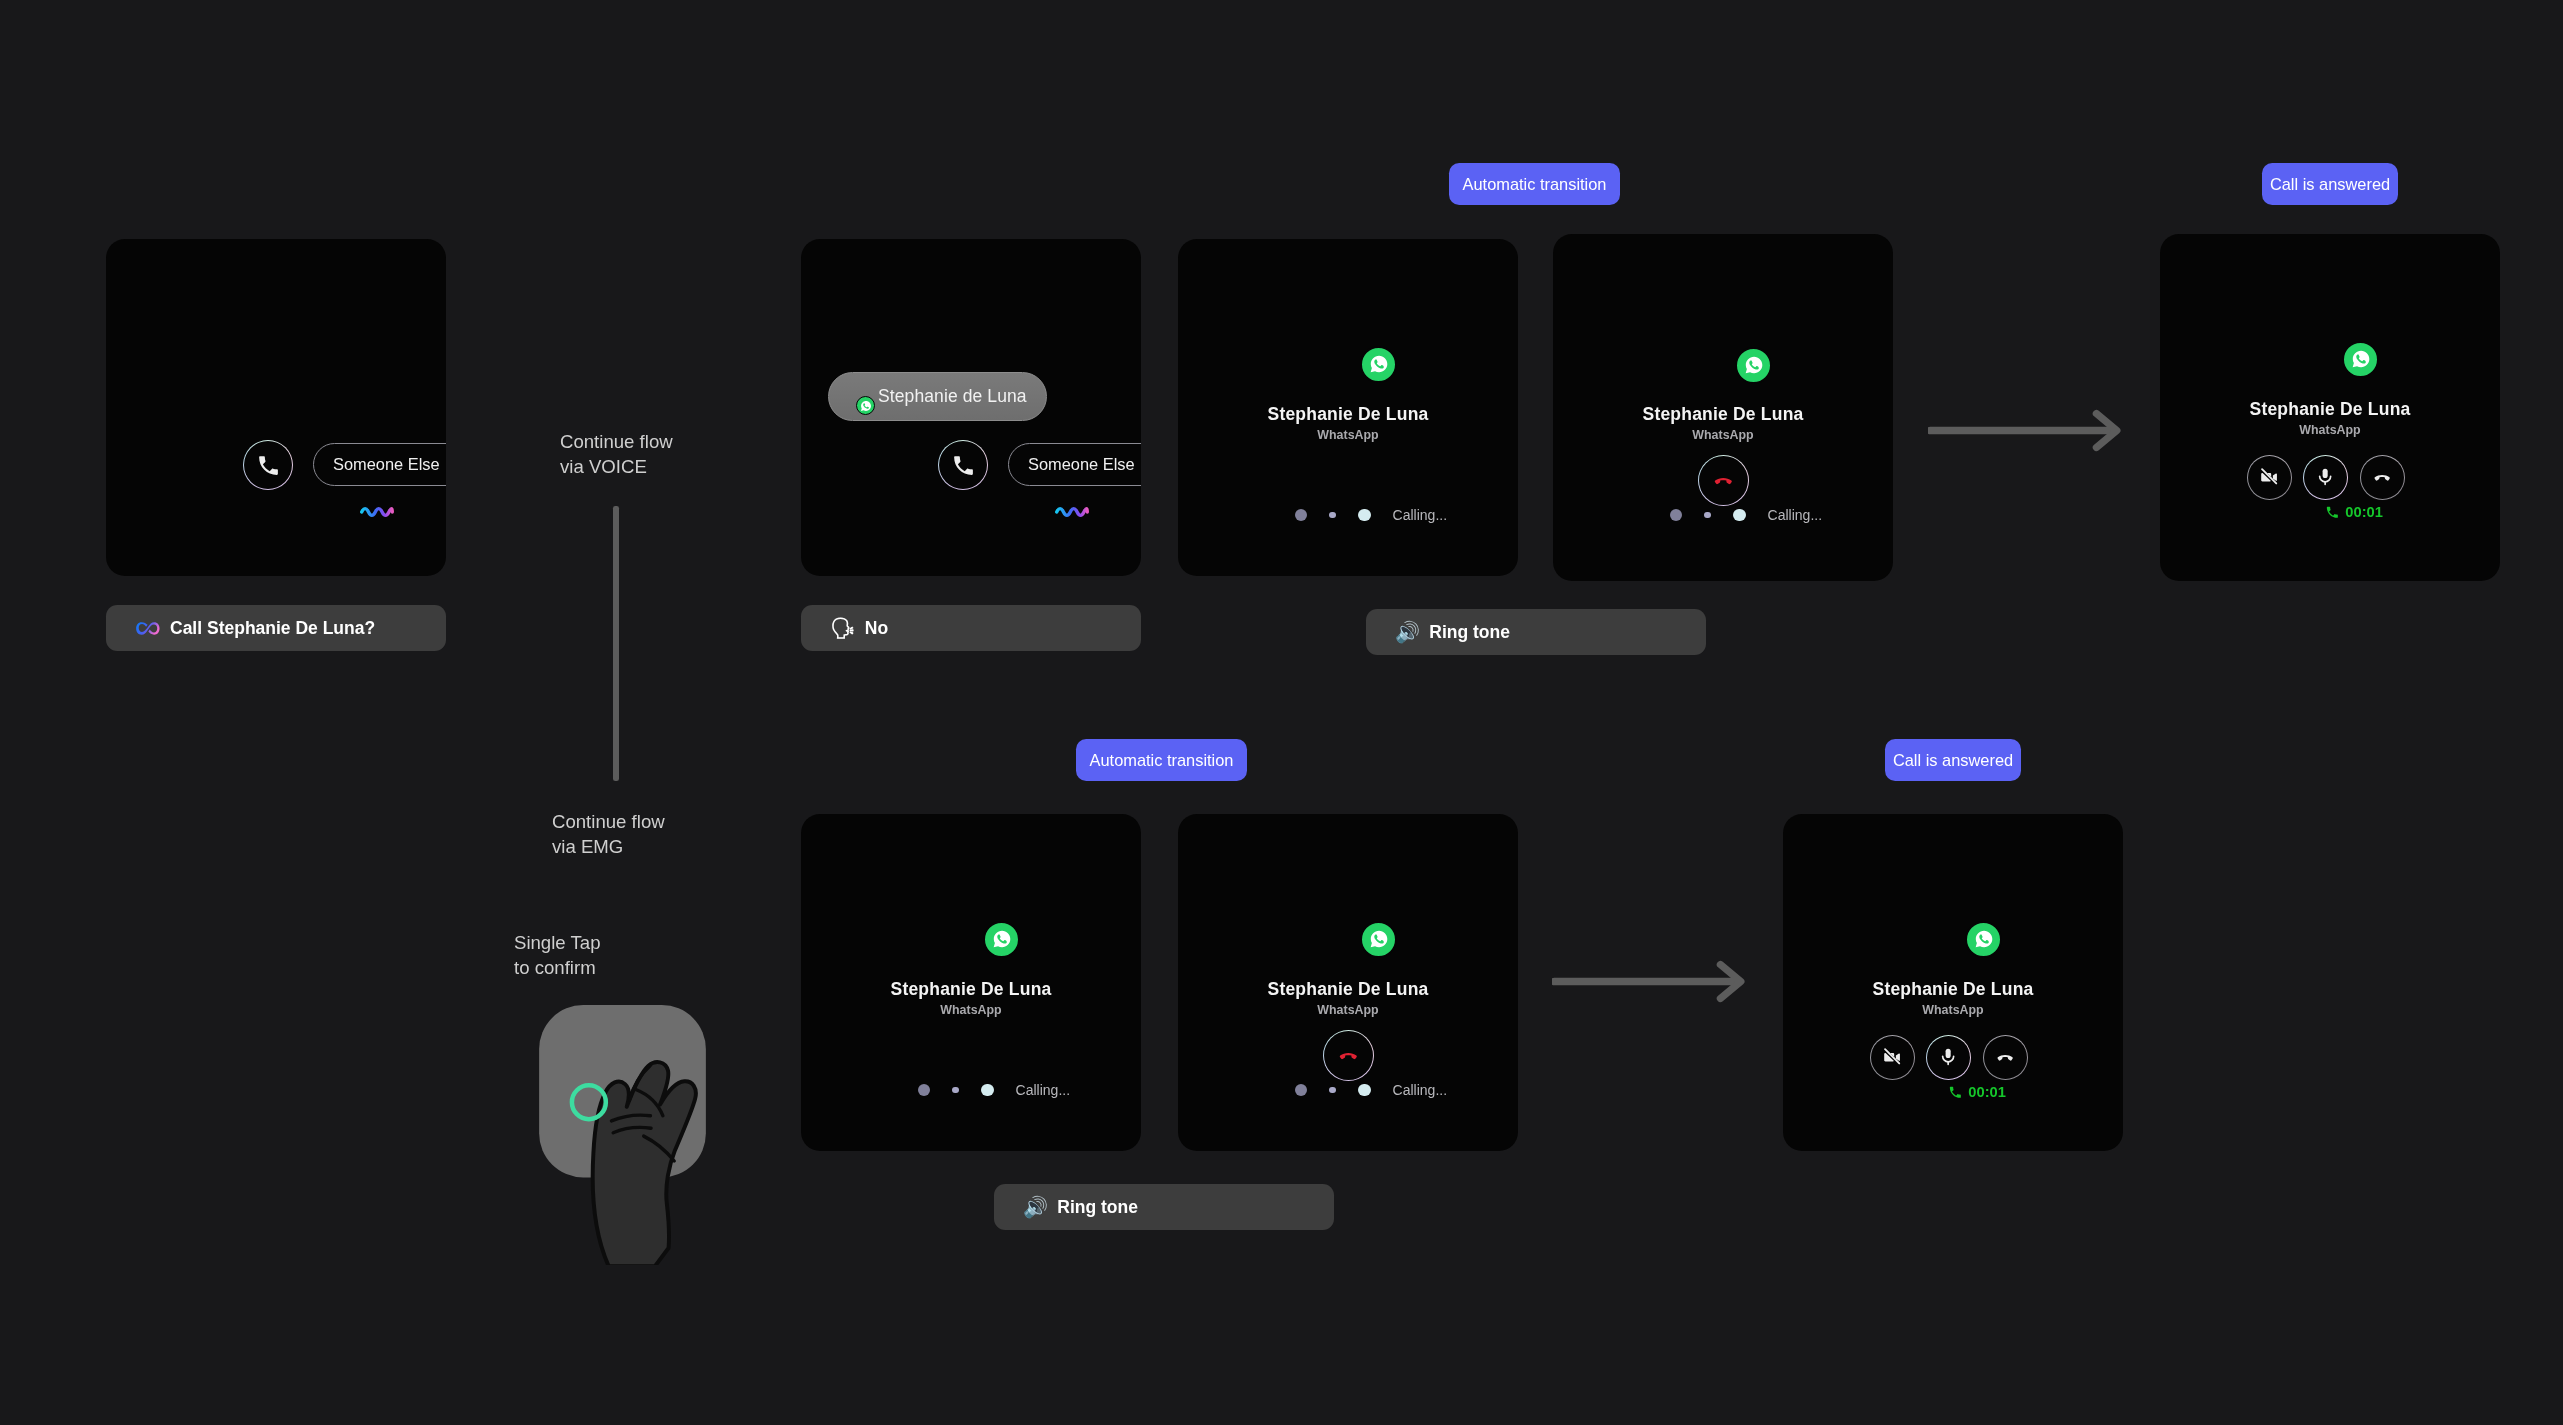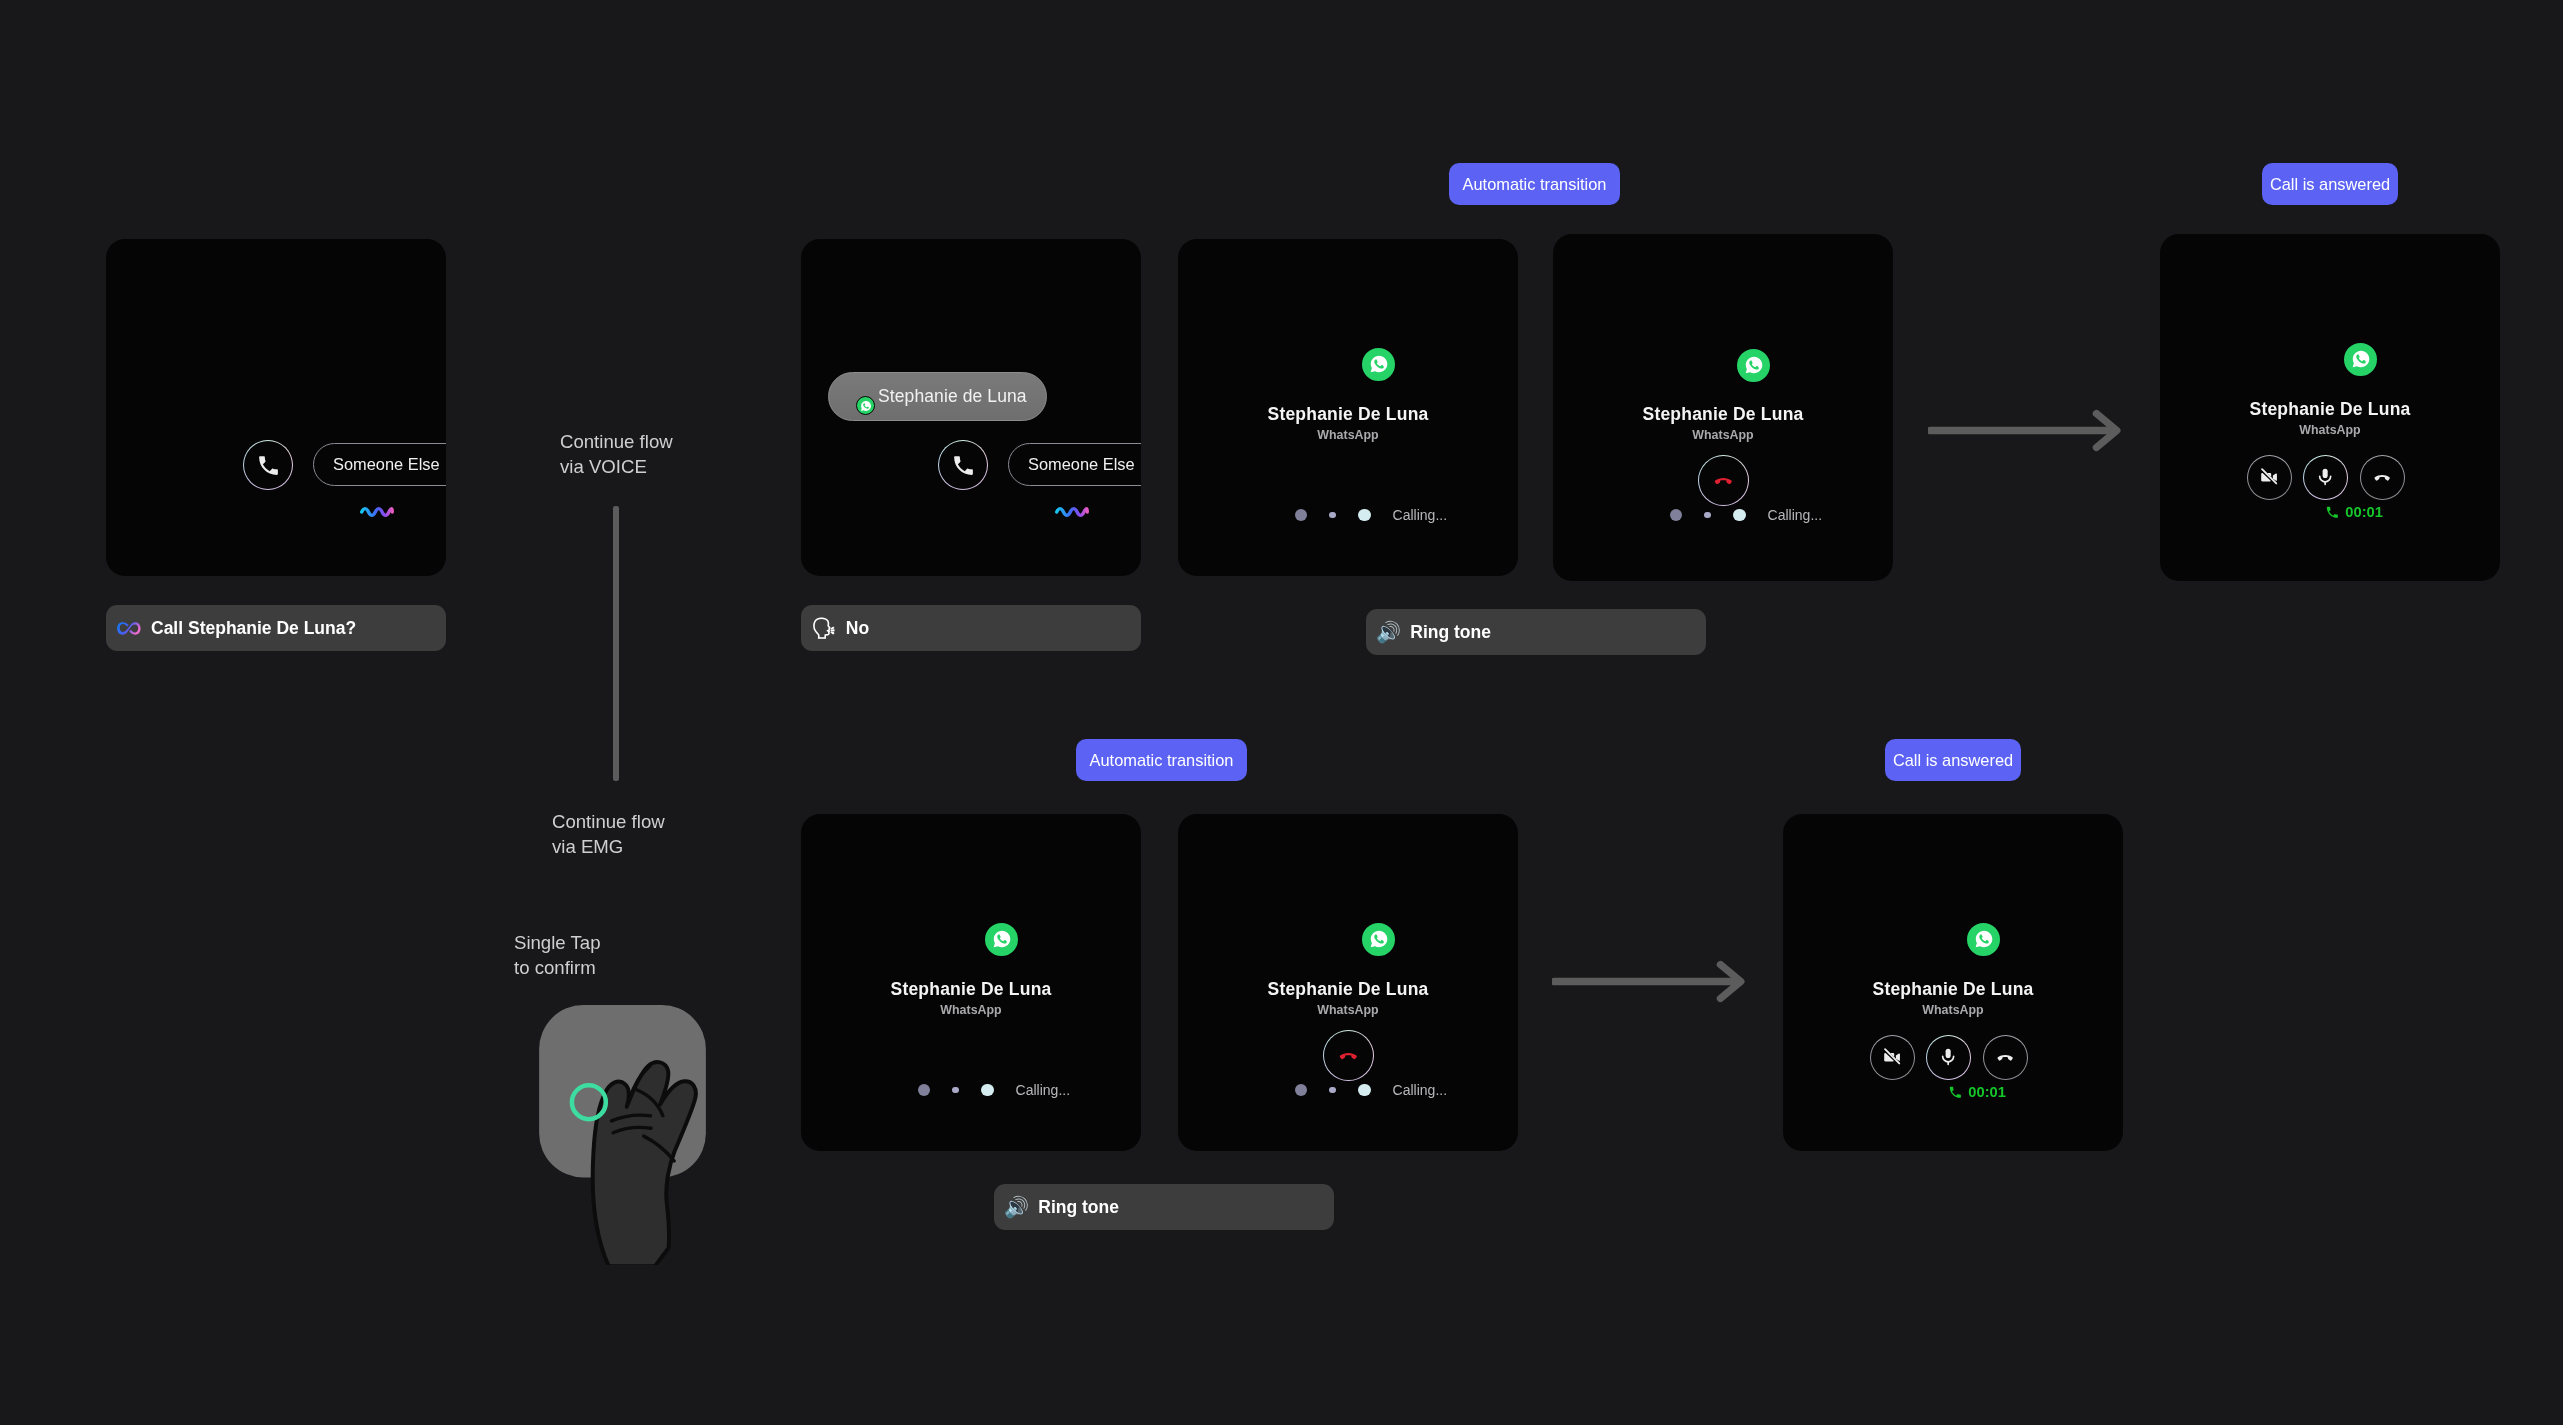--- a/index.html
+++ b/index.html
@@ -121,21 +121,21 @@
   .timer-txt { color: #15c62b; font-weight: bold; }
   .wave-glyph { position: absolute; }
 
   
   .caption {
     position: absolute;
     display: flex; align-items: center; gap: 9px;
     background: #3d3d3d;
     border-radius: 11.3px;
     color: #fff;
-    padding: 0 10px;
+    padding: 0 29px;
     white-space: nowrap;
   }
   .caption .emoji { flex: 0 0 auto; display: flex; align-items: center; }
 
   
   .badge {
     position: absolute;
     background: #5b62f4;
     color: #fff;
     border-radius: 10.2px;

